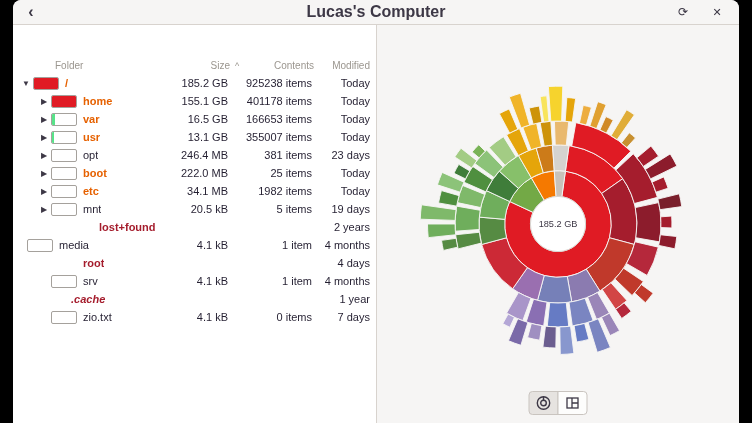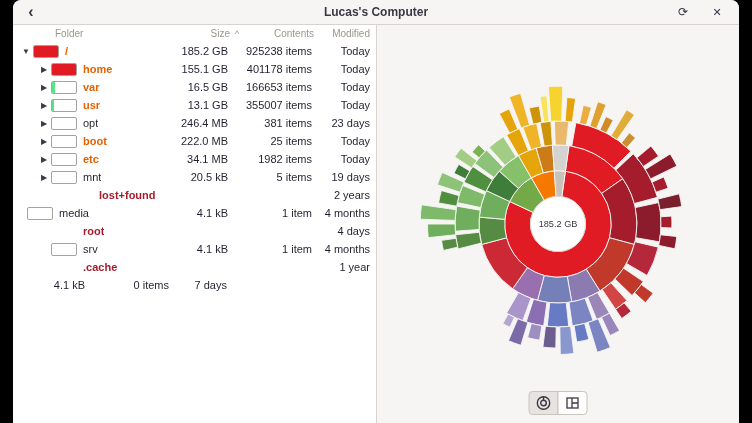--- a/index.html
+++ b/index.html
@@ -7,28 +7,28 @@
          font-family:"Liberation Sans","DejaVu Sans",sans-serif;}
   .window{position:absolute;left:13px;top:0;width:726px;height:423px;background:#fff;
           border-radius:8px 8px 0 0;display:flex;flex-direction:column;overflow:hidden;}
 
   
   .headerbar{height:24px;background:#f6f5f4;border-bottom:1px solid #d8d3ce;
              border-radius:8px 8px 0 0;display:flex;align-items:center;position:relative;flex:0 0 auto;}
   .hb-btn{border:none;background:transparent;color:#3d3846;cursor:pointer;
           width:24px;height:20px;line-height:18px;font-size:14px;padding:0;border-radius:4px;}
   .back-btn{margin-left:6px;font-size:16px;font-weight:bold;}
-  .hb-title{position:absolute;left:0;right:0;text-align:center;font-size:12px;font-weight:700;color:#3d3846;pointer-events:none;}
+  .hb-title{position:absolute;left:0;right:0;text-align:center;font-size:16px;font-weight:700;color:#3d3846;pointer-events:none;}
   .hb-right{margin-left:auto;display:flex;align-items:center;gap:10px;margin-right:10px;}
   .refresh-btn{font-size:12px;}
   .close-btn{font-size:11px;}
 
   
   .content{flex:1;display:flex;min-height:0;}
-  .left{width:363px;flex:0 0 auto;display:flex;flex-direction:column;background:#fff;}
+  .left{width:363px;flex:0 0 auto;display:flex;flex-direction:column;background:#fff;margin-top:32px;}
   .right{flex:1;background:#f6f5f4;border-left:1px solid #d8d3ce;position:relative;
          display:flex;align-items:center;justify-content:center;}
 
   
   .thead{display:flex;align-items:center;height:15px;font-size:10px;color:#9b968f;
          padding:1px 6px 1px 0;flex:0 0 auto;}
   .th-folder{flex:1;padding-left:42px;text-align:left;}
   .th-size{width:72px;text-align:right;}
   .th-caret{width:14px;text-align:center;color:#9b968f;font-size:9px;}
   .th-contents{width:70px;text-align:right;}
@@ -224,31 +224,36 @@
                 <span class="expander"></span>
                 <span class="sizebar"></span>
                 <span class="fname plain">srv</span>
               </div>
               <div class="c-size">4.1 kB</div>
               <div class="c-spacer"></div>
               <div class="c-contents">1 item</div>
               <div class="c-modified">4 months</div>
             </div>
             <div class="row">
-              <div class="tree" style="padding-left: 24px;">
+              <div class="tree" style="padding-left: 12px; font-style: italic;">
                 <span class="expander"></span>
                 <span class="sizebar hidden"></span>
                 <span class="fname warn">.cache</span>
               </div>
               <div class="c-size"></div>
               <div class="c-spacer"></div>
               <div class="c-contents"></div>
               <div class="c-modified">1 year</div>
             </div>
             <div class="row">
+              <div class="tree" style="padding-left: 24px;">
+                <span class="expander"></span>
+                <span class="sizebar"></span>
+                <span class="fname plain">zio.txt</span>
+              </div>
               <div class="c-size">4.1 kB</div>
               <div class="c-spacer"></div>
               <div class="c-contents">0 items</div>
               <div class="c-modified">7 days</div>
             </div>
           </div>
       </div>
 
       <div class="right">
         <div class="chart-wrap">

